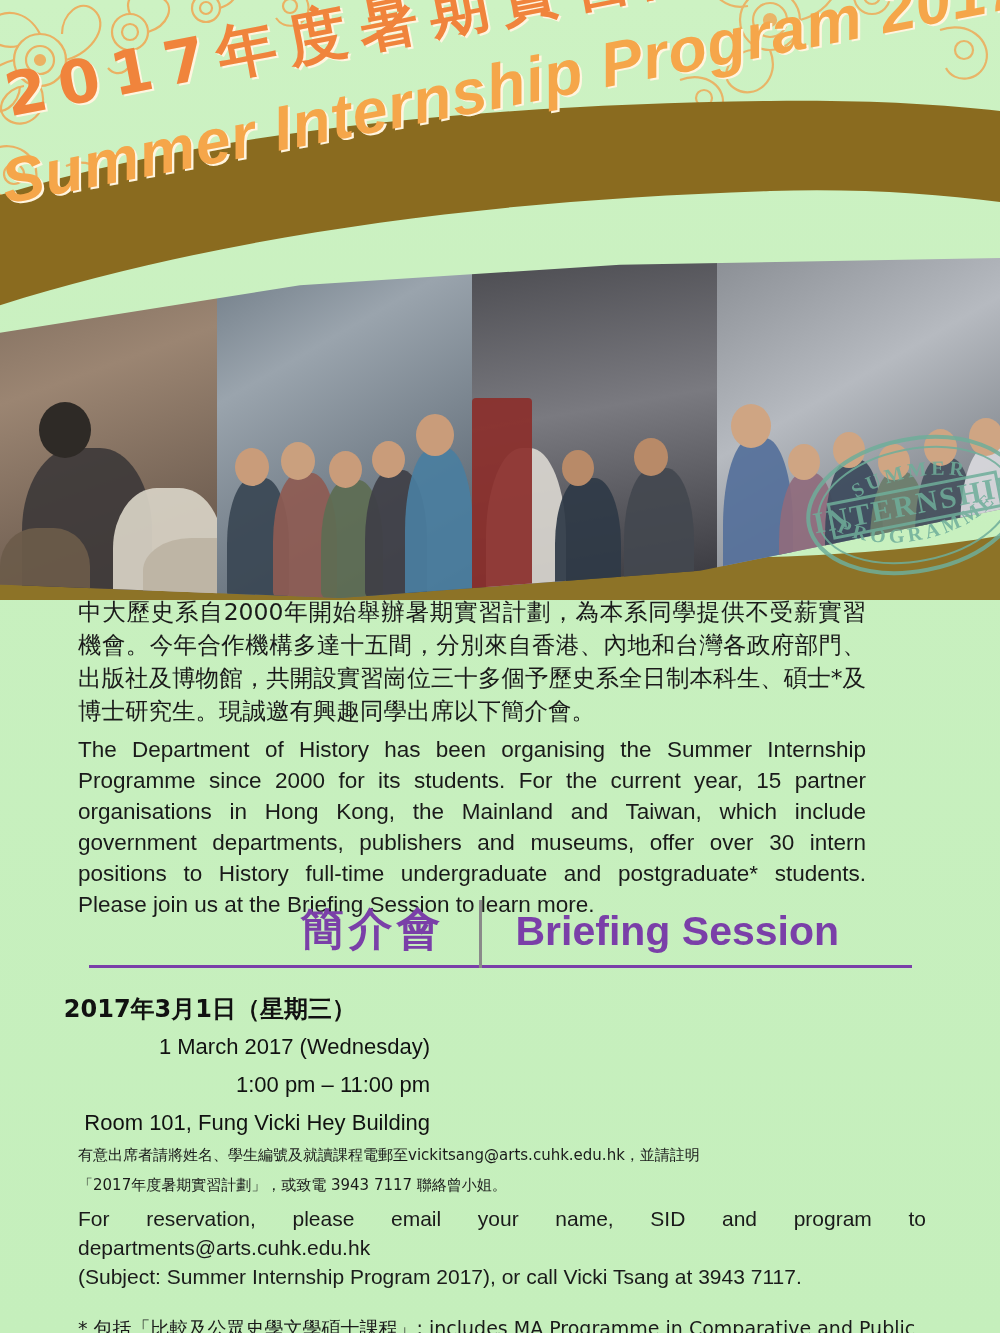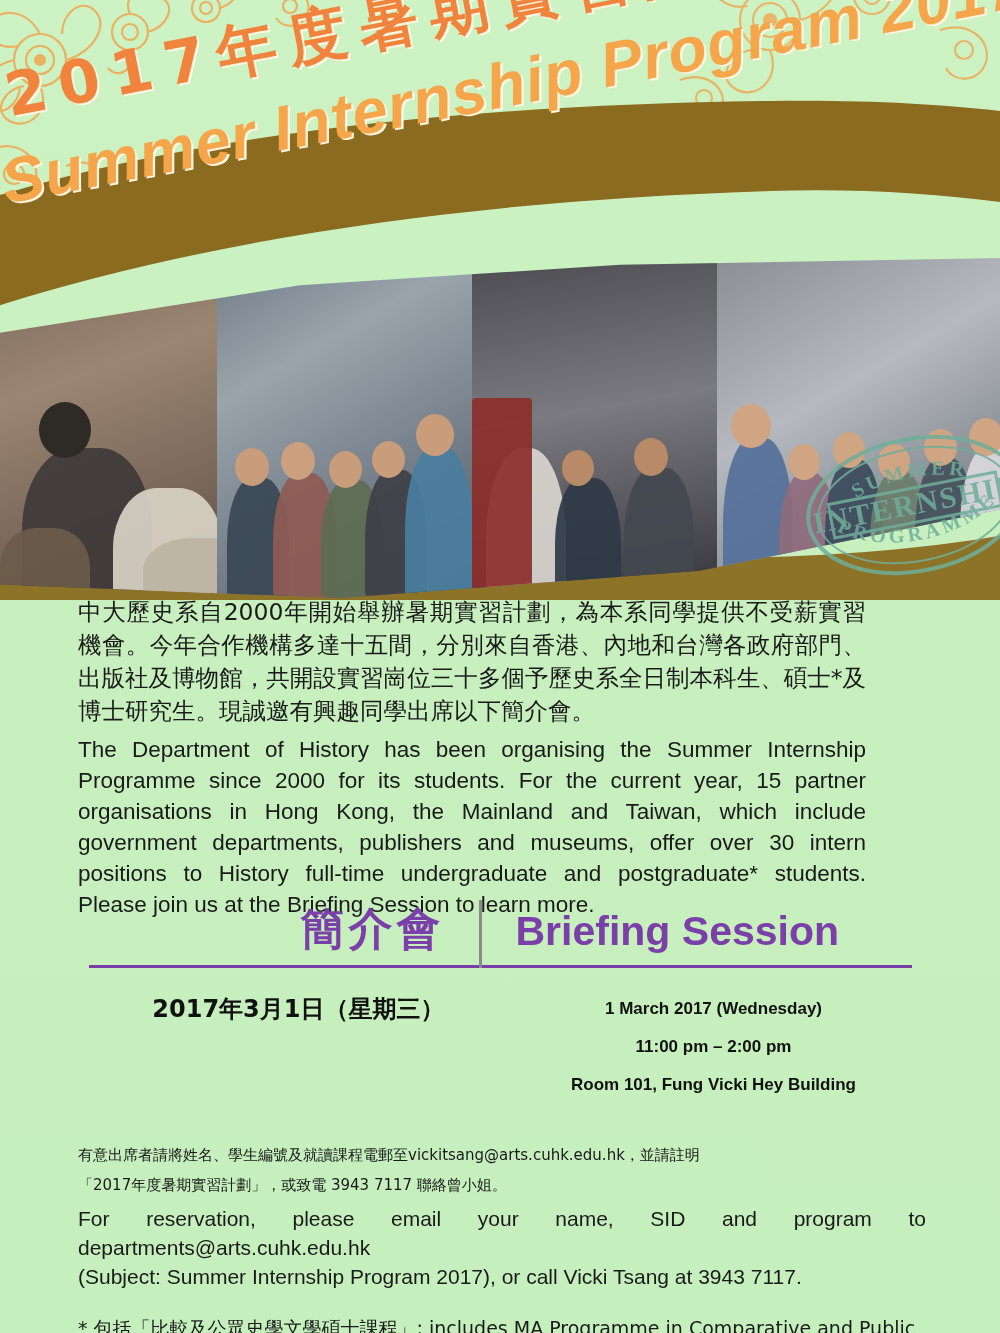--- a/index.html
+++ b/index.html
@@ -195,39 +195,40 @@
     font-size: 41px;
     font-weight: bold;
     color: #7a3fa8;
     border-bottom: 3px solid #7a3fa8;
     padding-bottom: 10px;
   }
   .session-body {
     display: flex;
     justify-content: center;
     margin-top: 22px;
+    flex-direction: column;
   }
   .col-cn {
     width: 390px;
     text-align: right;
     padding-right: 34px;
     font-family: "DejaVu Sans", sans-serif;
     font-size: 24px;
     font-weight: bold;
     line-height: 38px;
     color: #111;
   }
   .col-spacer { width: 3px; }
   .col-en {
     width: 430px;
-    text-align: center;
+    text-align: right;
     padding-left: 34px;
     font-family: "Liberation Sans", sans-serif;
-    font-size: 17px;
-    font-weight: bold;
+    font-size: 22px;
+    font-weight: normal;
     line-height: 38px;
     color: #111;
   }
 
   
   .footer {
     position: absolute;
     left: 0;
     top: 1140px;
     width: 1000px;
@@ -402,21 +403,21 @@
       <div class="divider"></div>
       <div class="head-en">Briefing Session</div>
     </div>
     <div class="session-body">
       <div class="col-cn">
         <div>2017年3月1日（星期三）</div>
       </div>
       <div class="col-spacer"></div>
       <div class="col-en">
         <div>1 March 2017 (Wednesday)</div>
-        <div>11:00 pm – 2:00 pm</div>
+        <div>1:00 pm – 11:00 pm</div>
         <div>Room 101, Fung Vicki Hey Building</div>
       </div>
     </div>
   </div>
 
   <div class="footer">
     <div class="foot-cn">
       <div class="nowrap">有意出席者請將姓名、學生編號及就讀課程電郵至vickitsang@arts.cuhk.edu.hk，並請註明</div>
       <div>「2017年度暑期實習計劃」，或致電 3943 7117 聯絡曾小姐。</div>
     </div>

